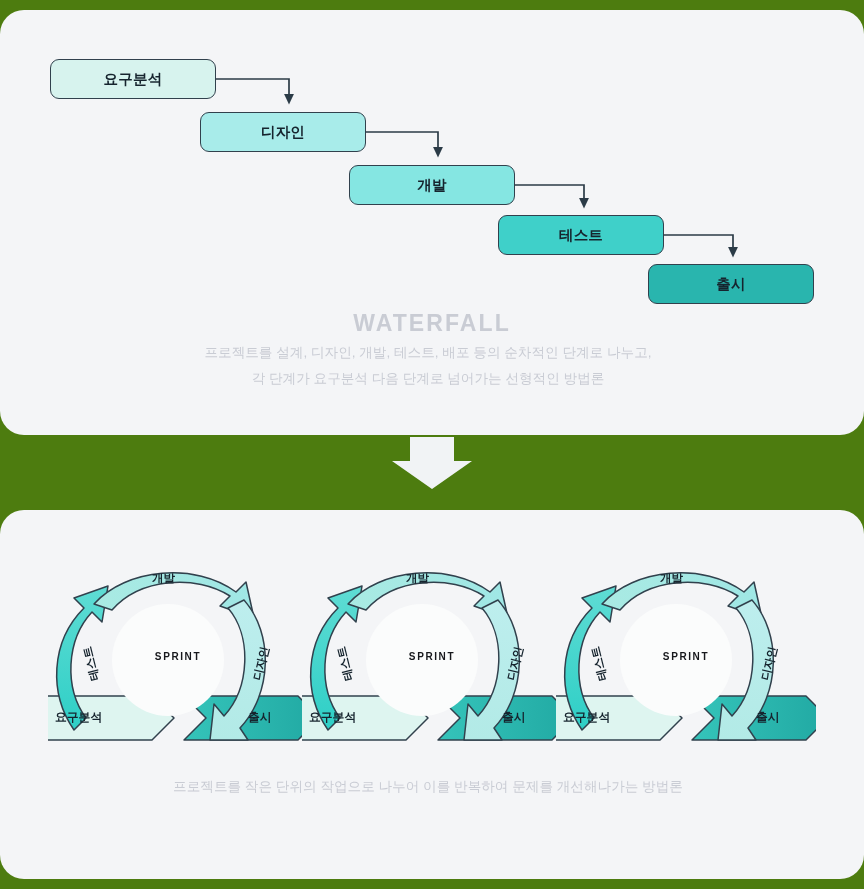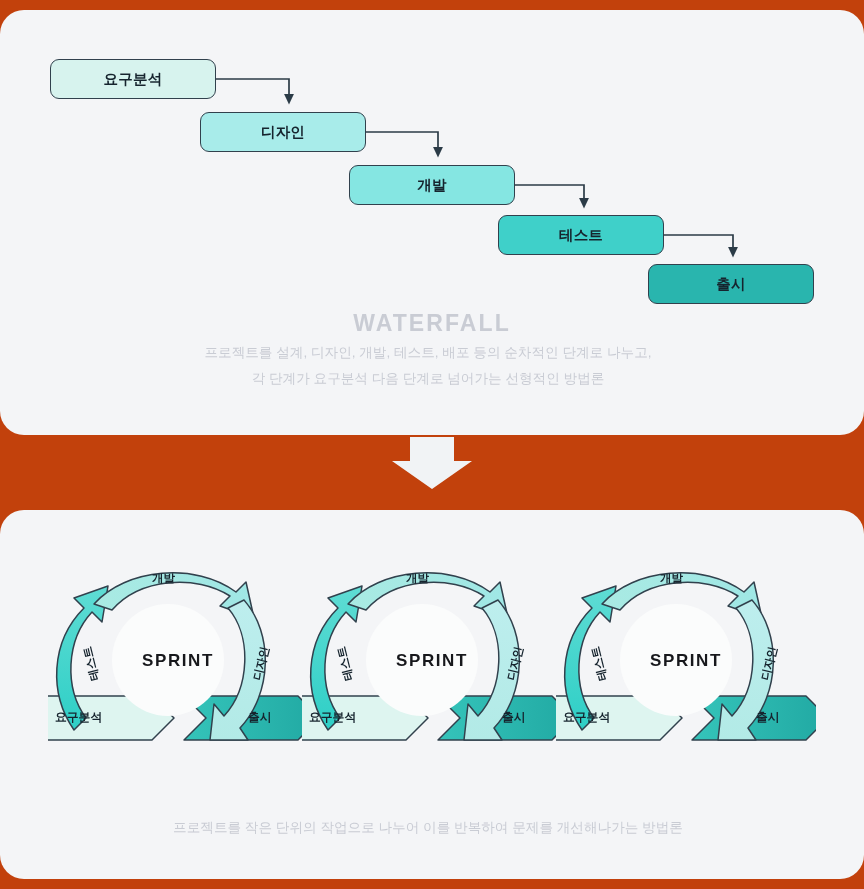--- a/index.html
+++ b/index.html
@@ -6,21 +6,21 @@
     margin: 0;
     padding: 0;
     background: #ffffff;
     font-family: "Liberation Sans", "DejaVu Sans", sans-serif;
   }
   #page {
     position: relative;
     width: 864px;
     height: 889px;
     overflow: hidden;
-    background: #c2410c;
+    background: #4d7c0f;
   }
   .panel {
     position: absolute;
     left: 0;
     width: 864px;
     background: #f4f5f7;
     border-radius: 24px;
   }
   #waterfall-panel { top: 10px; height: 425px; }
   #agile-panel { top: 510px; height: 369px; }
@@ -72,21 +72,21 @@
     font-weight: 400;
   }
 
   
   .cycle-group { position: absolute; width: 260px; height: 200px; }
   .sprint-label {
     position: absolute;
     width: 100%;
     text-align: center;
     top: 84px;
-    font-size: 17px;
+    font-size: 10px;
     font-weight: 700;
     letter-spacing: 1.6px;
     color: #17181c;
   }
   .arc-label {
     position: absolute;
     font-size: 11.5px;
     font-weight: 700;
     color: #16242e;
     white-space: nowrap;
@@ -246,15 +246,15 @@
         </svg>
         <div class="sprint-label" style="top: 103px;">SPRINT</div>
         <div class="arc-label top" style="top: 23px; left: 104px; transform: none;">개발</div>
         <div class="arc-label" style="top: 108px; left: 26px; transform: rotate(256deg);">테스트</div>
         <div class="arc-label" style="top: 108px; left: 196px; transform: rotate(284deg);">디자인</div>
         <div class="chev-label" style="top: 162px; left: 7px;">요구분석</div>
         <div class="chev-label" style="top: 162px; left: 200px;">출시</div>
       </div>
     </div>
 
-  <div class="section-desc" style="top:815px">프로젝트를 작은 단위의 작업으로 나누어 이를 반복하여 문제를 개선해나가는 방법론</div>
+  <div class="section-desc" style="top:774px">프로젝트를 작은 단위의 작업으로 나누어 이를 반복하여 문제를 개선해나가는 방법론</div>
 
 </div>
 
 </body></html>

